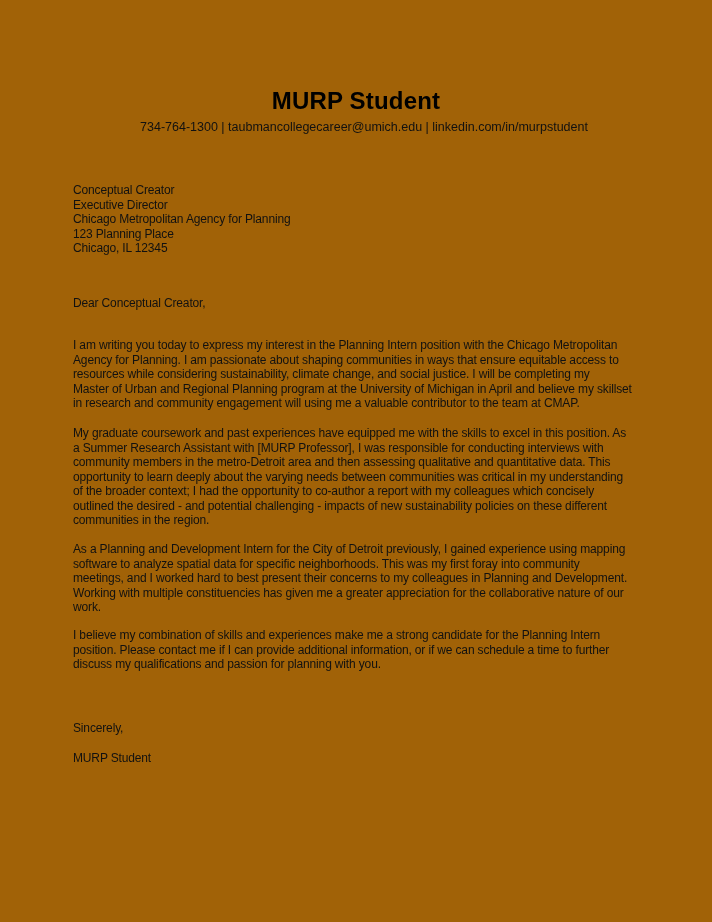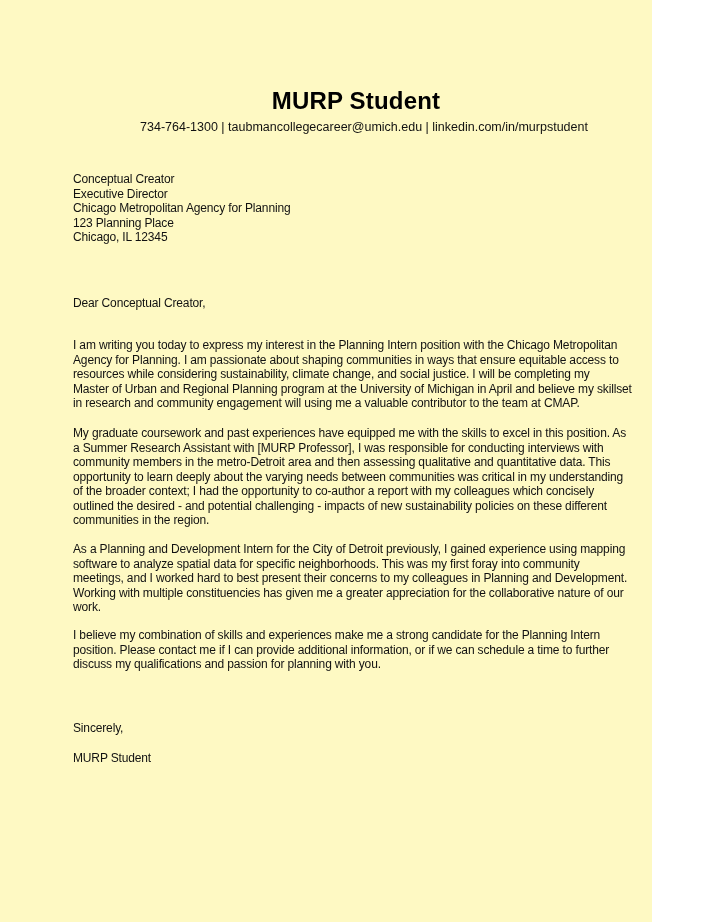--- a/index.html
+++ b/index.html
@@ -11,22 +11,22 @@
       width: 712px;
       height: 922px;
       position: relative;
       overflow: hidden;
       font-family: "Liberation Sans", "DejaVu Sans", sans-serif;
       color: #111111;
     }
     .page {
       position: absolute;
       left: 0; top: 0;
-      width: 652px; height: 922px;
-      background: #fef9c3;
+      width: 712px; height: 922px;
+      background: #a16207;
     }
     .name {
       position: absolute;
       left: 0; width: 712px;
       top: 86px;
       text-align: center;
       font-size: 24px;
       font-weight: bold;
       line-height: 30px;
       letter-spacing: 0.2px;
@@ -44,21 +44,21 @@
     .block {
       position: absolute;
       left: 73px;
       width: 580px;
       font-size: 12px;
       line-height: 14.5px;
       letter-spacing: -0.15px;
       color: #111;
     }
     .line { display: block; white-space: nowrap; }
-    .recipient { top: 172px; }
+    .recipient { top: 183px; }
     .salutation { top: 296px; }
     .p1 { top: 338px; }
     .p2 { top: 426px; }
     .p3 { top: 542px; }
     .p4 { top: 628px; }
     .closing { top: 721px; }
     .signature { top: 751px; }
   </style>
 </head>
 <body>

